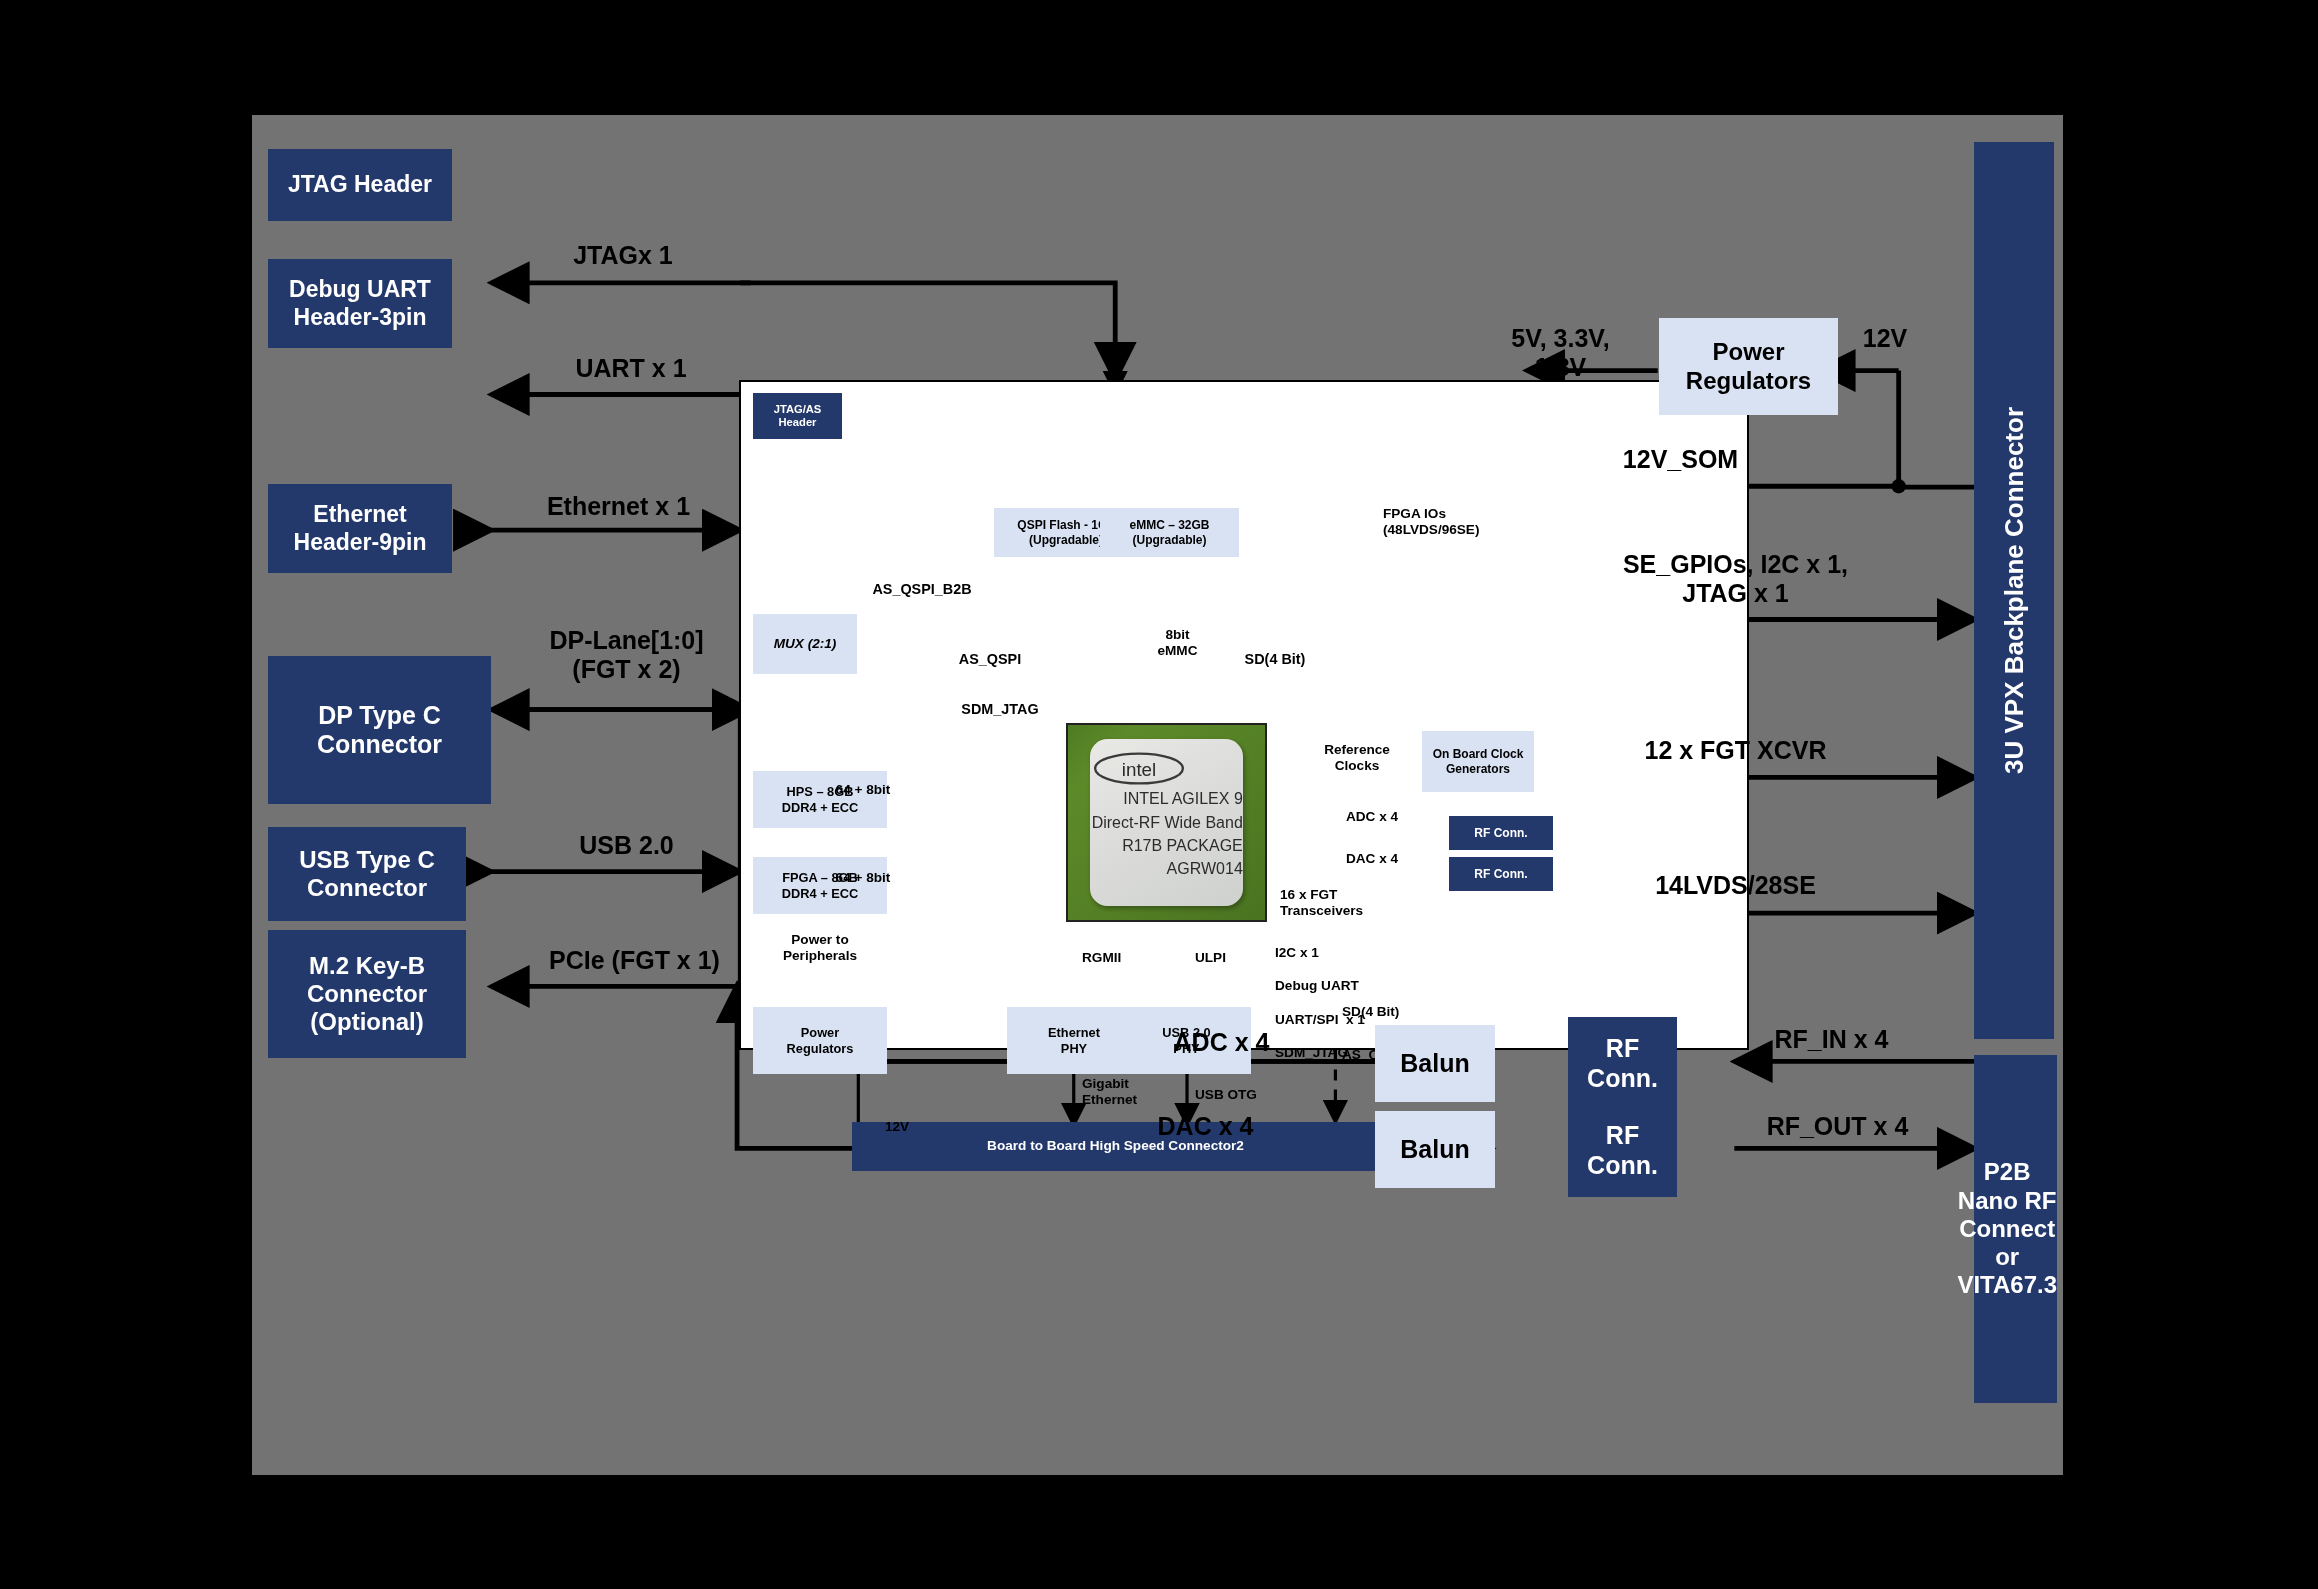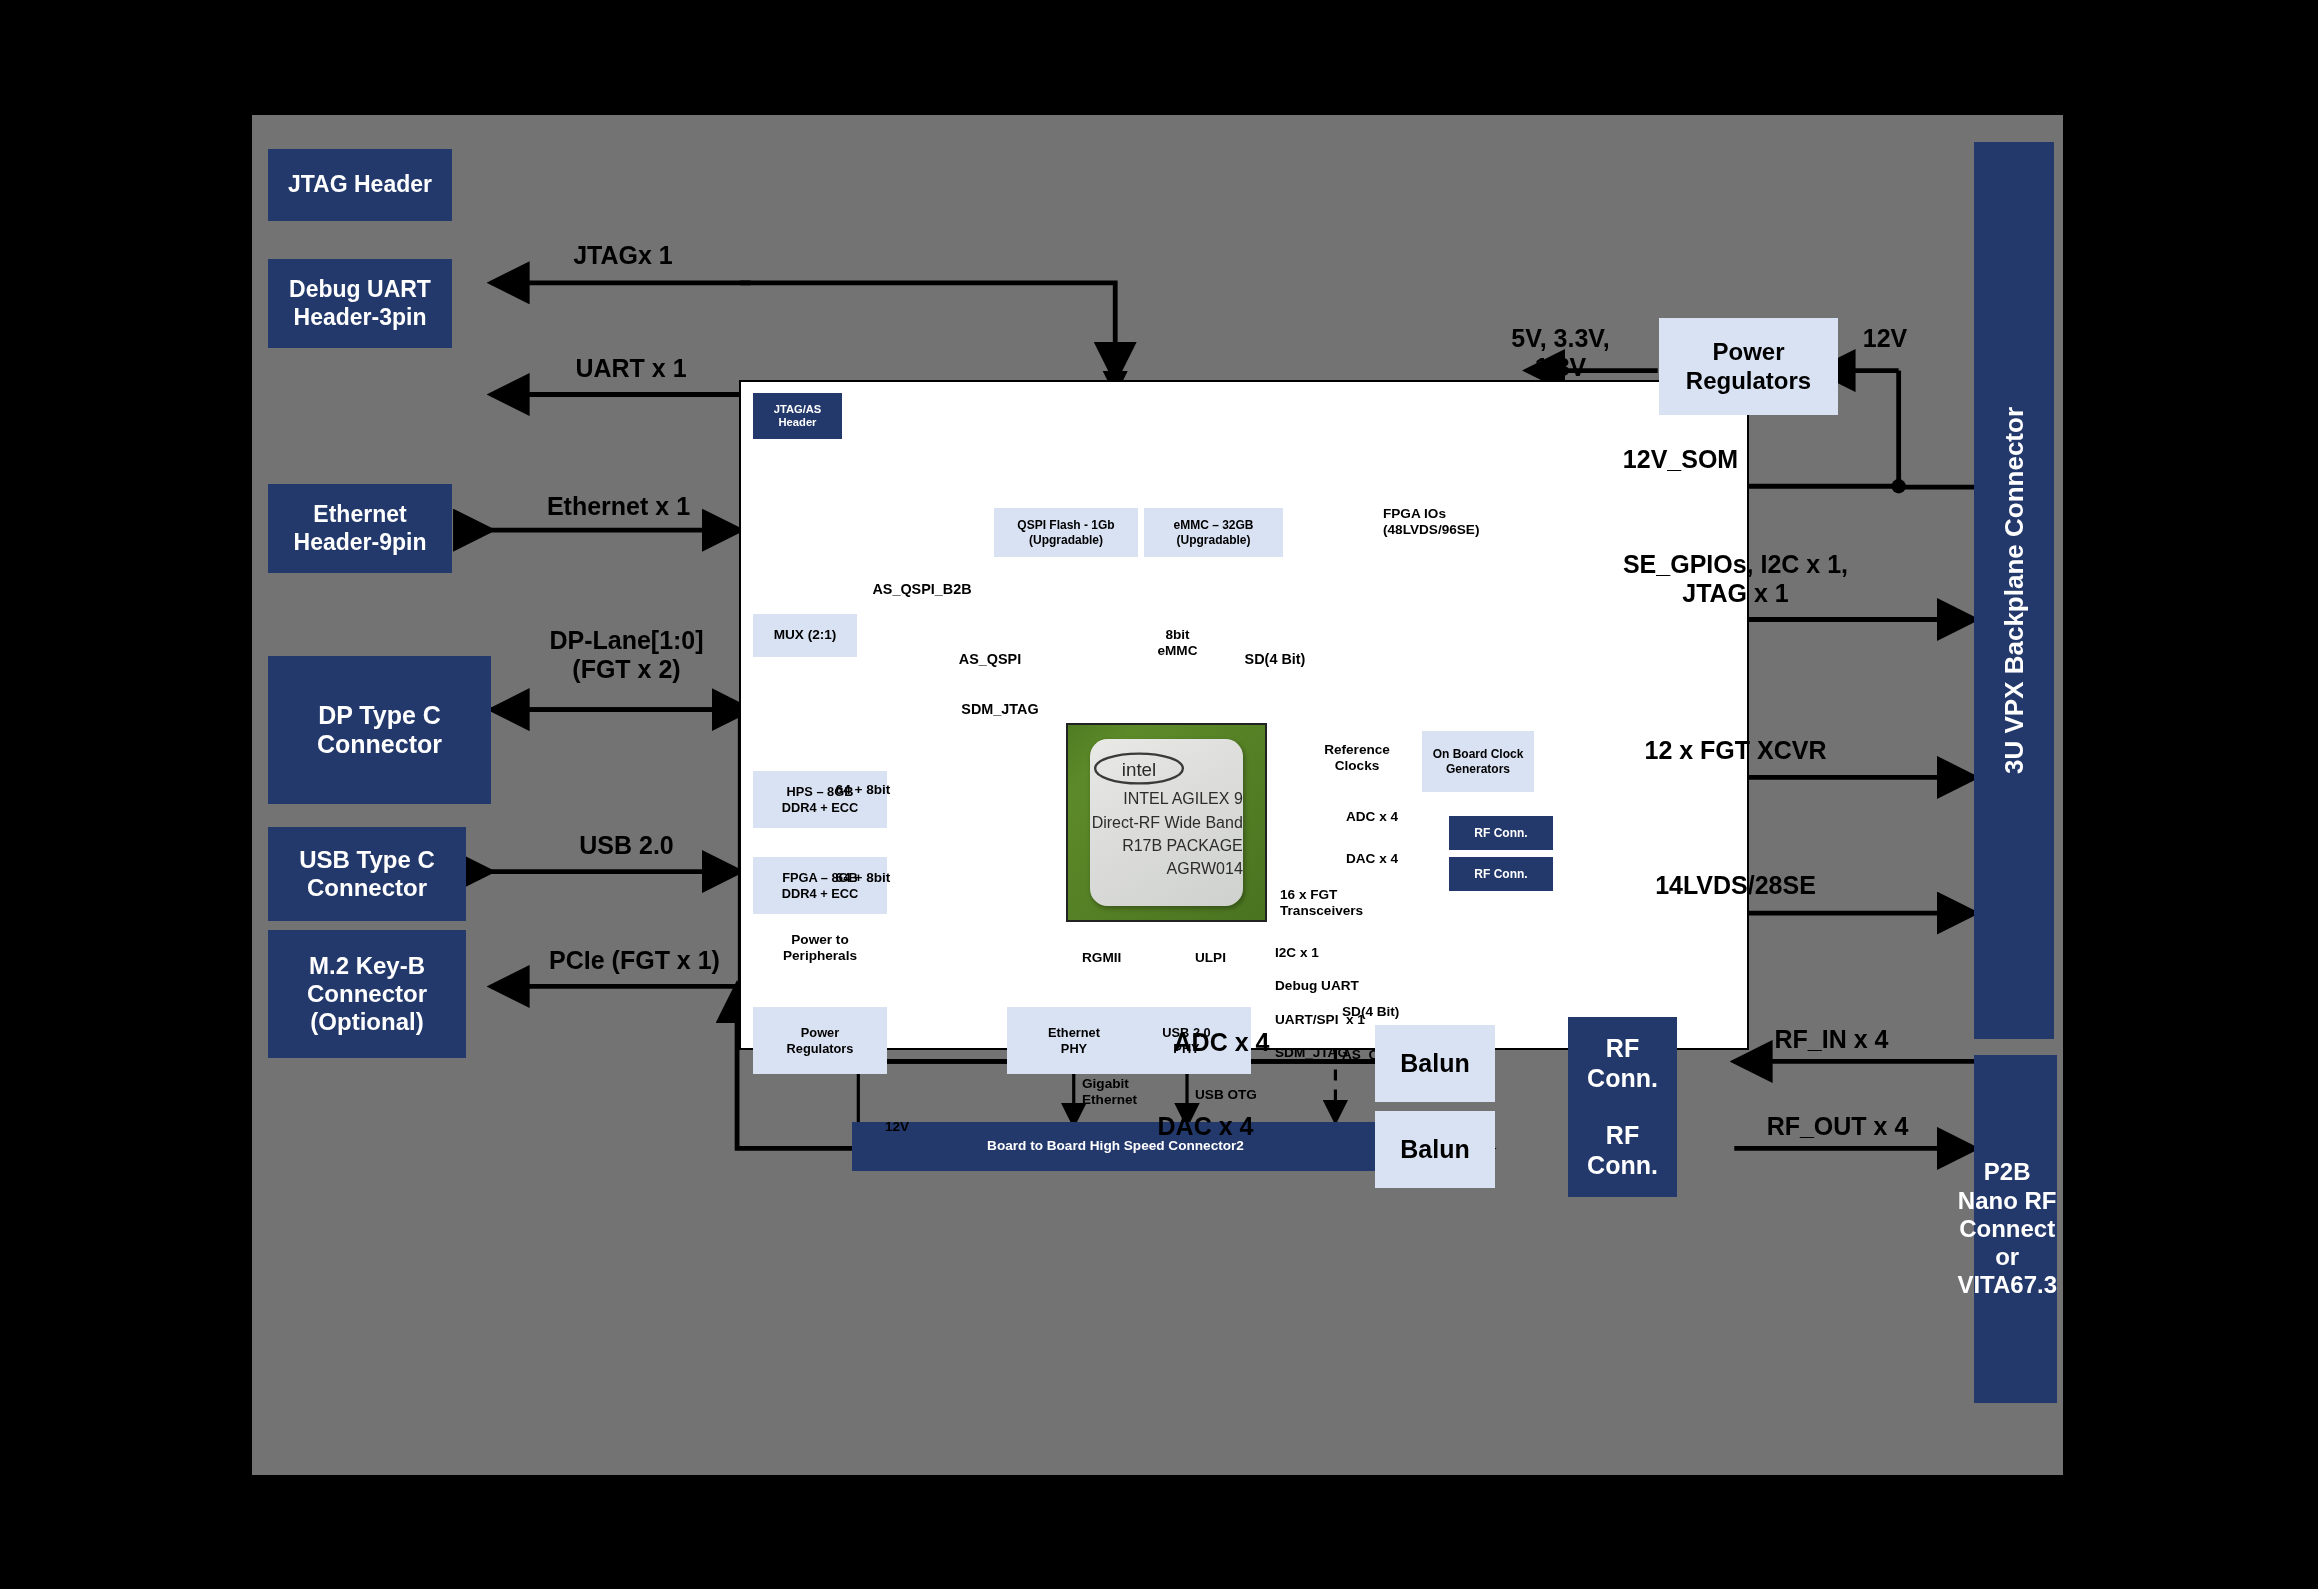--- a/index.html
+++ b/index.html
@@ -208,28 +208,28 @@
 Nano RF
 Connect
 or
 VITA67.3</span>
     </div>
 
     <div class="box navy" style="left:501px;top:278px;width:89px;height:46px;font-size:11.2px;white-space:pre-line;">
       <span>JTAG/AS
 Header</span>
     </div>
-    <div class="box lblue" style="left:501px;top:499px;width:104px;height:43px;font-size:13.6px;">
+    <div class="box lblue" style="left:501px;top:499px;width:104px;height:60px;font-size:13.6px;font-style:italic;">
       <span>MUX (2:1)</span>
     </div>
     <div class="box lblue" style="left:742px;top:393px;width:144px;height:49px;font-size:12px;white-space:pre-line;">
       <span>QSPI Flash - 1Gb
 (Upgradable)</span>
     </div>
-    <div class="box lblue" style="left:892px;top:393px;width:139px;height:49px;font-size:12px;white-space:pre-line;">
+    <div class="box lblue" style="left:848px;top:393px;width:139px;height:49px;font-size:12px;white-space:pre-line;">
       <span>eMMC – 32GB
 (Upgradable)</span>
     </div>
     <div class="box lblue" style="left:501px;top:656px;width:134px;height:57px;font-size:12.8px;white-space:pre-line;">
       <span>HPS – 8GB
 DDR4 + ECC</span>
     </div>
     <div class="box lblue" style="left:501px;top:742px;width:134px;height:57px;font-size:12.8px;white-space:pre-line;">
       <span>FPGA – 8GB
 DDR4 + ECC</span>

